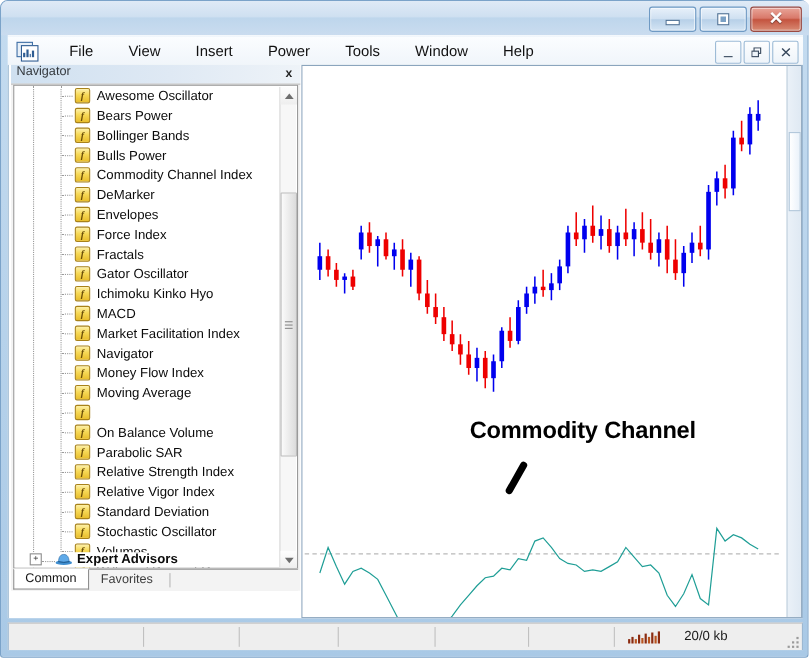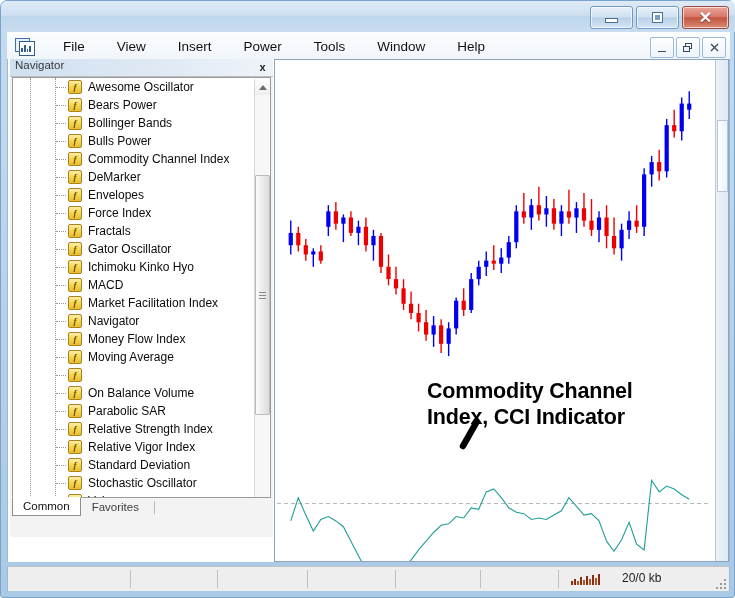--- a/index.html
+++ b/index.html
@@ -149,21 +149,21 @@
     position:absolute;left:0;top:96px;width:15px;height:240px;
     background:linear-gradient(to right,#fbfbfb,#eaeaea 55%,#dcdcdc);
     border:1px solid #bcbcbc;box-sizing:border-box;border-radius:1px;
     display:flex;align-items:center;justify-content:center;
   }
   .grip{width:7px;}
   .grip i{display:block;height:1px;background:#8a8a8a;margin:2px 0;}
 
   
   #nav-tabs{
-    position:absolute;left:2px;top:438px;width:259px;height:20px;
+    position:absolute;left:2px;top:458px;width:259px;height:20px;
     border-top:1px solid #9a9a9a;box-sizing:border-box;
     background:#f3f3f3;display:flex;align-items:flex-start;
   }
   .nav-tab{
     font-size:11.5px;color:#3d3d3d;padding:2px 10px 3px 10px;margin-top:0px;
     border:1px solid transparent;
   }
   .nav-tab.active{
     background:#fff;border:1px solid #8f8f8f;border-top:1px solid #fff;
     color:#111;position:relative;top:-1px;
@@ -555,21 +555,20 @@
           <g id="levels-group">
               <line x1="2" x2="436" y1="443.50" y2="443.50" stroke="#b9b9b9" stroke-width="1" stroke-dasharray="4,3"></line>
               <line x1="2" x2="436" y1="501.50" y2="501.50" stroke="#b9b9b9" stroke-width="1" stroke-dasharray="4,3"></line>
             </g>
           <polyline id="cci-line" fill="none" stroke="#1f9e96" stroke-width="1.1" points="15.76,460.90 23.28,437.70 30.80,455.10 38.31,471.05 45.83,459.45 53.35,456.55 60.87,460.90 68.39,466.70 75.91,481.20 83.43,495.70 90.94,510.20 98.46,523.25 105.98,524.70 113.50,524.12 121.02,507.30 128.54,508.75 136.06,500.05 143.57,489.90 151.09,481.20 158.61,472.50 166.13,465.25 173.65,463.80 181.17,456.55 188.69,458.00 196.20,447.85 203.72,449.30 211.24,431.90 218.76,429.00 226.28,437.70 233.80,447.85 241.31,452.20 248.83,453.65 256.35,459.45 263.87,458.00 271.39,459.45 278.91,455.10 286.43,450.75 293.94,437.70 301.46,446.40 308.98,455.10 316.50,453.65 324.02,460.90 331.54,481.20 339.06,491.35 346.57,479.75 354.09,462.35 361.61,484.10 369.13,489.90 376.65,420.30 384.17,431.90 391.69,426.10 399.20,429.00 406.72,434.80 414.24,439.15"></polyline>
           <path d="M188 386 L201 363" stroke="#000000" stroke-width="6.5" stroke-linecap="round"></path>
         </svg>
 
         <div id="annotation">
           <div>Commodity Channel</div>
-          <div>Index, CCI Indicator</div>
         </div>
       </div>
 
       <div id="chart-sb">
         <div id="chart-sb-thumb"></div>
       </div>
     </div>
   </div>
 
   <div id="statusbar">

